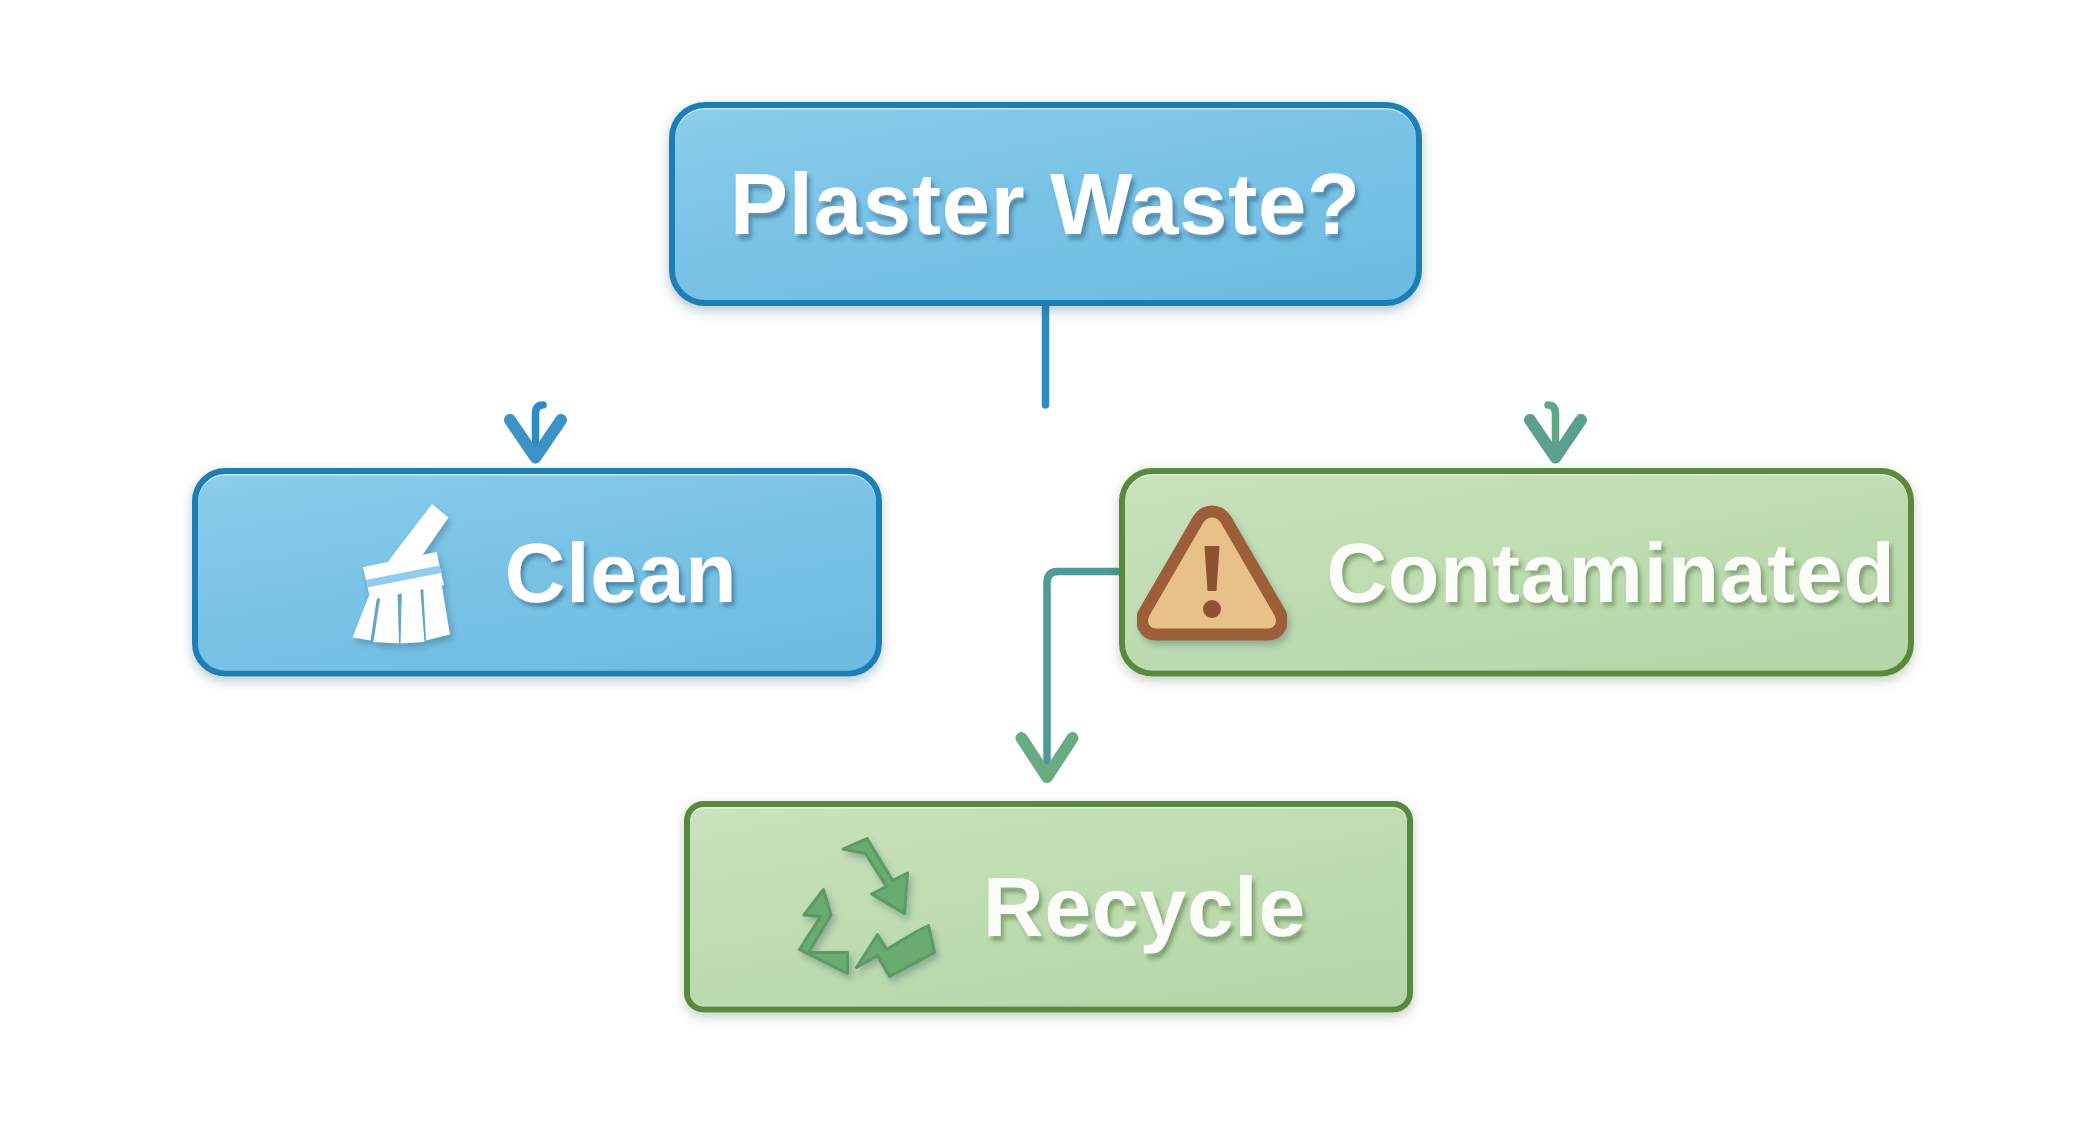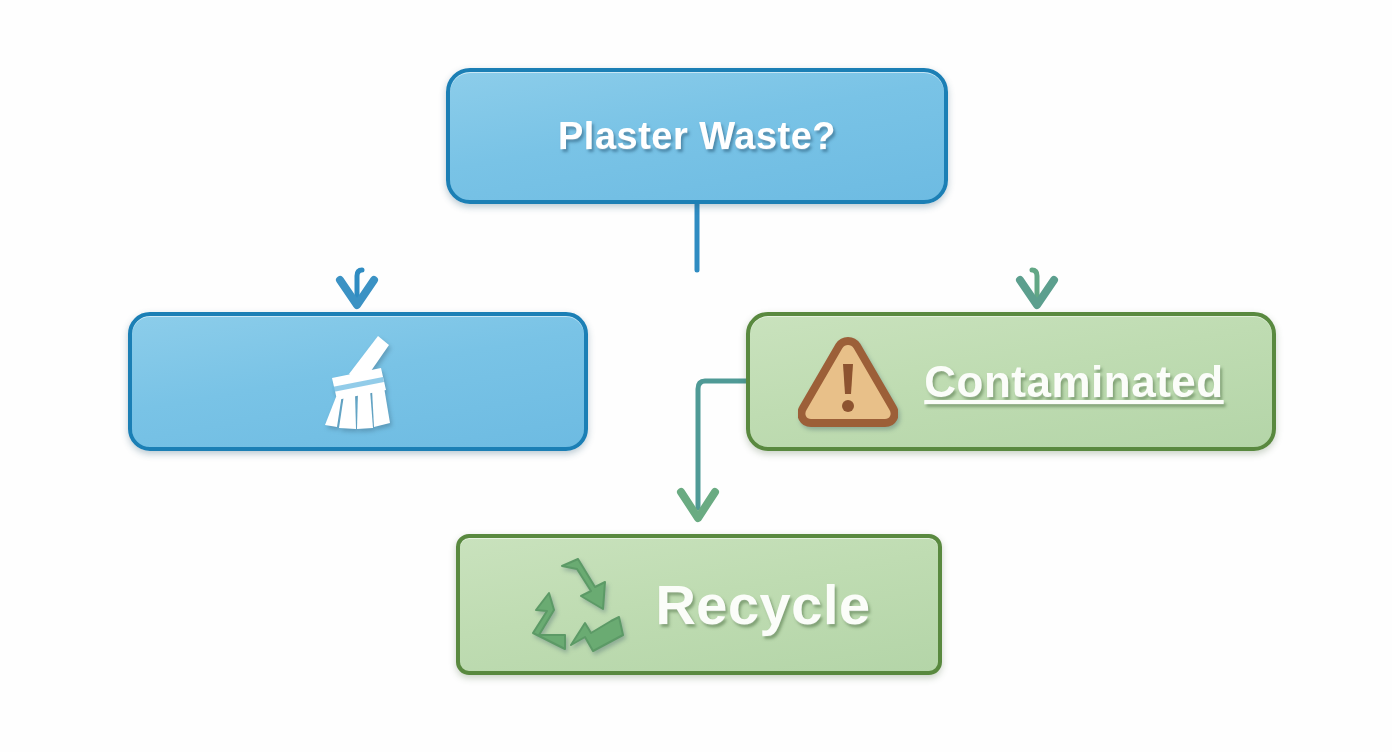--- a/index.html
+++ b/index.html
@@ -77,31 +77,31 @@
     color: #fbfdf9;
     text-shadow: 2px 3px 3px rgba(70,105,60,0.50),
                  0 1px 0 rgba(255,255,255,0.35);
   }
 
   
   #node-root {
     left: 446px;  top: 68px;   width: 502px;  height: 136px;
     border-radius: 24px;
   }
-  #node-root .node-label { font-size: 38px; }
+  #node-root .node-label { font-size: 58px; }
 
   #node-clean {
     left: 128px;  top: 312px;  width: 460px;  height: 139px;
   }
   #node-clean .node-label { font-size: 56px; }
 
   #node-contaminated {
     left: 746px;  top: 312px;  width: 530px;  height: 139px;
   }
-  #node-contaminated .node-label { font-size: 44px; text-decoration: underline; }
+  #node-contaminated .node-label { font-size: 56px; }
 
   #node-recycle {
     left: 456px;  top: 534px;  width: 486px;  height: 141px; border-radius: 13px;
   }
   #node-recycle .node-label { font-size: 56px; }
 
   .node-icon {
     flex: 0 0 auto;
     display: block;
     filter: drop-shadow(2px 3px 2px rgba(40,70,90,0.30));
@@ -149,20 +149,21 @@
         <path d="M63 2 L74 11 L47 50 L34 40 Z" fill="#ffffff"></path>
 
         <path d="M17 44 L66 34 L71 56 L22 66 Z" fill="#ffffff"></path>
         <path d="M17 53 L68 43 L69 48 L18 58 Z" fill="#6dbbe2" opacity="0.75"></path>
 
         <path d="M21 63 L27 60 L22 93 L10 91 Z" fill="#ffffff"></path>
         <path d="M29 61 L40 59 L41 95 L24 94 Z" fill="#ffffff"></path>
         <path d="M43 58 L55 56 L58 94 L42 95 Z" fill="#ffffff"></path>
         <path d="M57 55 L69 53 L75 89 L59 93 Z" fill="#ffffff"></path>
       </svg>
+      <span class="node-label">Clean</span>
     </div>
   </div>
 
   <div class="node green" id="node-contaminated">
     <div class="node-inner">
       <svg class="node-icon" width="100" height="92" viewBox="0 0 100 92">
         <path d="M50 5 C54 5 57 7 59 10 L95 72 C99 79 95 87 87 87 L13 87
                  C5 87 1 79 5 72 L41 10 C43 7 46 5 50 5 Z" fill="#e8c089" stroke="#9c5f38" stroke-width="8" stroke-linejoin="round"></path>
         <path d="M45 28 L55 28 L53 58 L47 58 Z" fill="#8d5330"></path>
         <circle cx="50" cy="70" r="6" fill="#8d5330"></circle>

